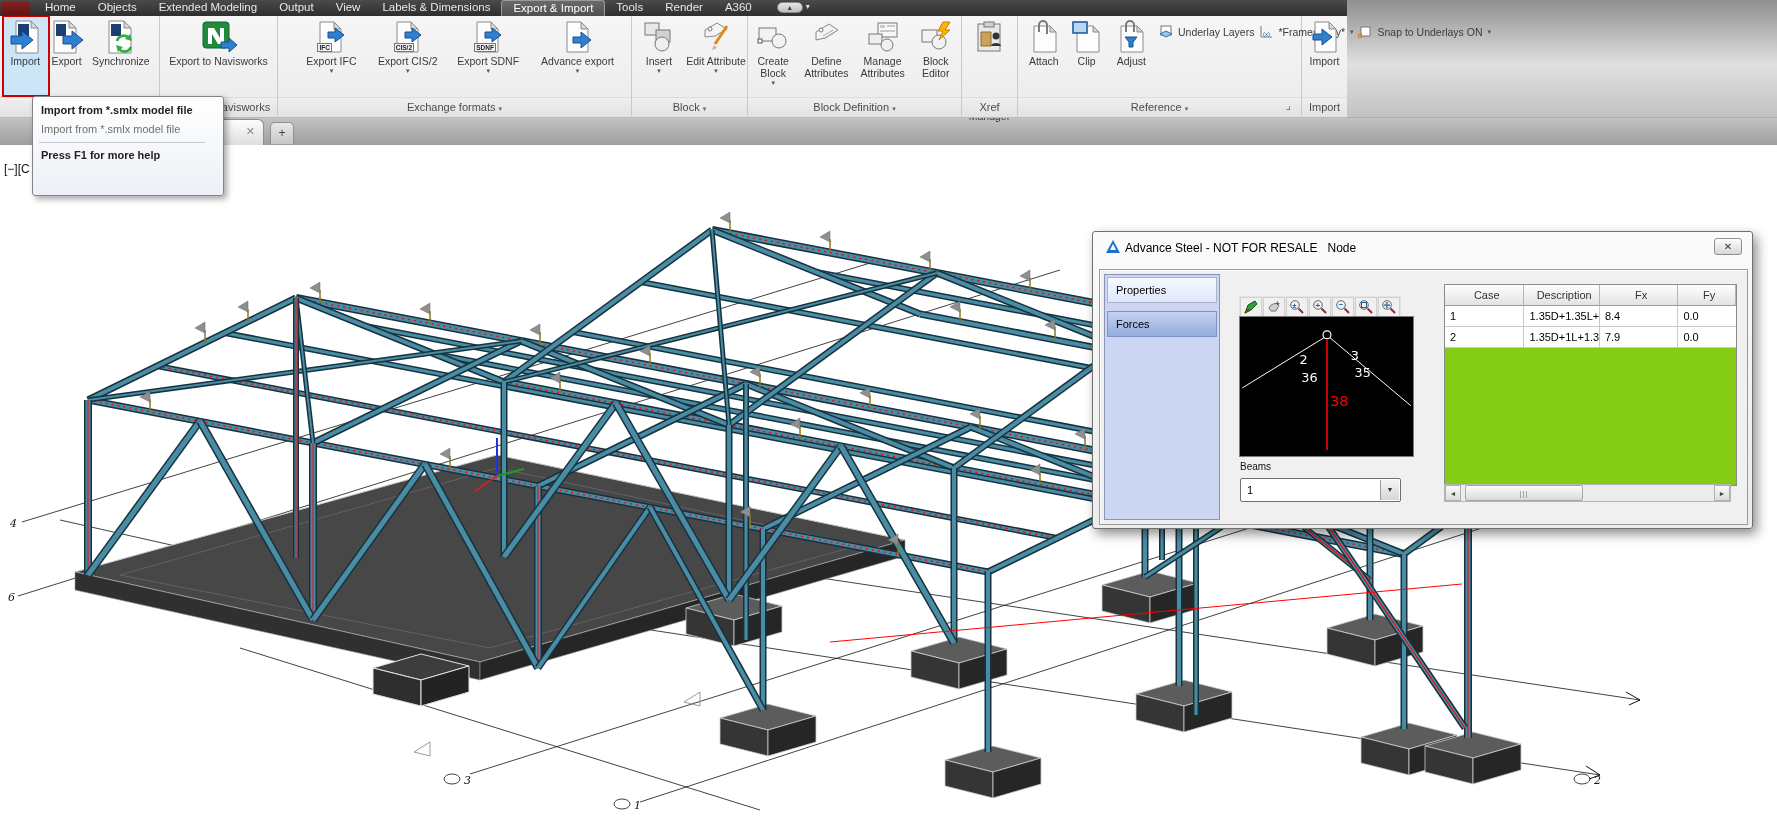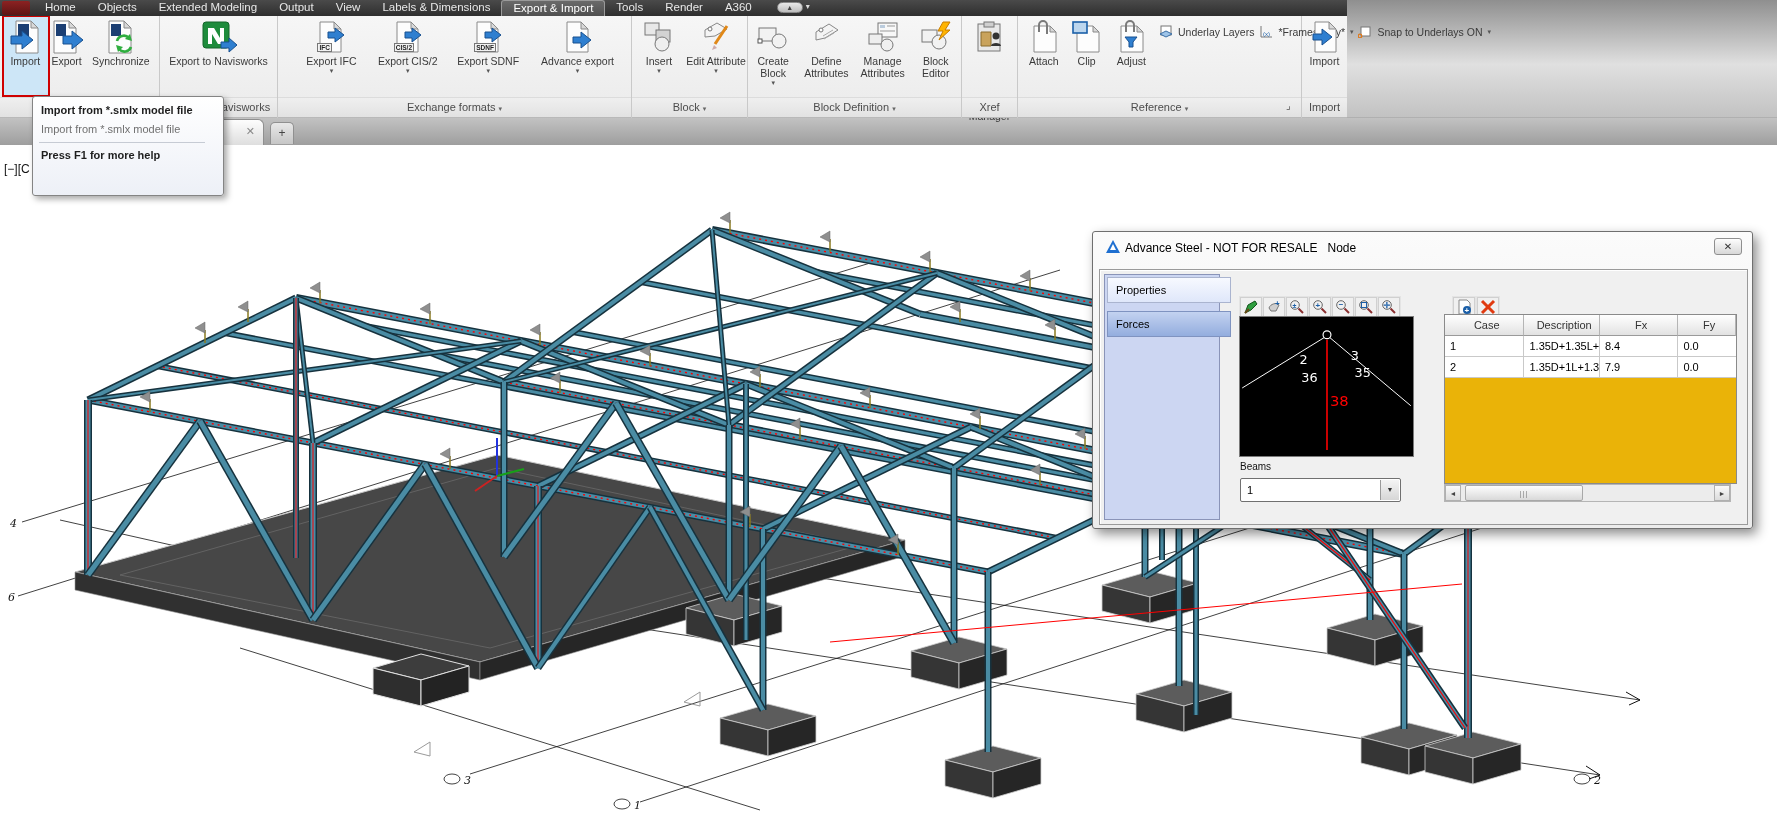--- a/index.html
+++ b/index.html
@@ -75,39 +75,39 @@
             box-shadow:4px 5px 12px rgba(0,0,0,.45); z-index:50; }
   #dlg-title { position:absolute; left:32px; top:9px; font-size:12px; color:#000; white-space:pre; }
   #dlg-icon { position:absolute; left:12px; top:7px; }
   #dlg-close { position:absolute; left:621px; top:6px; width:28px; height:17px;
                background:linear-gradient(#fdfdfd,#d8d8d8); border:1px solid #8f8f8f; border-radius:3px;
                text-align:center; font-size:10px; line-height:15px; color:#333; }
   #dlg-inner { position:absolute; left:6px; top:37px; width:649px; height:256px;
                background:#f0f0f0; border:1px solid #9a9a9a; box-shadow:inset 1px 1px 0 #fff; }
   #dlg-nav { position:absolute; left:4px; top:4px; width:116px; height:246px;
              background:#ccd6f2; border:1px solid #8a94b8; }
-  .navitem { position:absolute; left:2px; width:124px; height:26px; font-size:11px; color:#000;
+  .navitem { position:absolute; left:2px; width:110px; height:26px; font-size:11px; color:#000;
              line-height:25px; padding-left:8px; border:1px solid #aab4cf;
              background:linear-gradient(#f7f9ff,#dfe7fa); }
   .navitem.sel { background:linear-gradient(#c3d2f0,#93adde); border:1px solid #7f93c0; }
   #tbA { position:absolute; left:139px; top:26px; height:22px; display:flex; gap:1px;
          background:#e4e4e4; padding:1px; }
   .tbtn { width:22px; height:20px; background:#f0f0f0; border:1px solid #d0d0d0;
           display:flex; align-items:center; justify-content:center; }
   #preview { position:absolute; left:139px; top:46px; width:175px; height:141px; background:#000;
              border:1px solid #7a7a7a; }
   #beams-label { position:absolute; left:140px; top:191px; font-size:10px; color:#111; }
   #combo { position:absolute; left:140px; top:208px; width:161px; height:24px; background:#fff;
            border:1px solid #707070; border-radius:2px; font-size:11px; line-height:22px; padding-left:6px; color:#000; }
   #combo-btn { position:absolute; right:1px; top:1px; width:19px; height:20px;
                background:linear-gradient(#f4f4f4,#d6d6d6); border-left:1px solid #9a9a9a;
                text-align:center; font-size:7px; line-height:20px; color:#333; }
   #tbB { position:absolute; left:352px; top:26px; height:22px; display:flex; gap:2px;
          background:#e4e4e4; padding:1px; }
-  #dtable { position:absolute; left:344px; top:44px; width:293px; height:170px; background:#eab308;
+  #dtable { position:absolute; left:344px; top:14px; width:293px; height:202px; background:#84cc16;
             border:1px solid #8a8a8a; overflow:hidden; }
   .trow { display:flex; height:21px; }
   .trow.head .tcell { background:linear-gradient(#ffffff,#e2e2e2); border-right:1px solid #b5b5b5;
                       border-bottom:1px solid #9a9a9a; text-align:center; color:#333; }
   .tcell { font-size:11px; line-height:20px; padding-left:5px; background:#fff;
            border-right:1px solid #c9c9c9; border-bottom:1px solid #c9c9c9; overflow:hidden; white-space:nowrap; }
   .c0{width:80px;} .c1{width:76px;} .c2{width:79px;} .c3{width:58px; border-right:none;}
   #hscroll { position:absolute; left:344px; top:214px; width:287px; height:18px; background:#ececec;
              border:1px solid #b5b5b5; }
   .harrow { position:absolute; top:0; width:16px; height:16px; background:linear-gradient(#fafafa,#dcdcdc);

